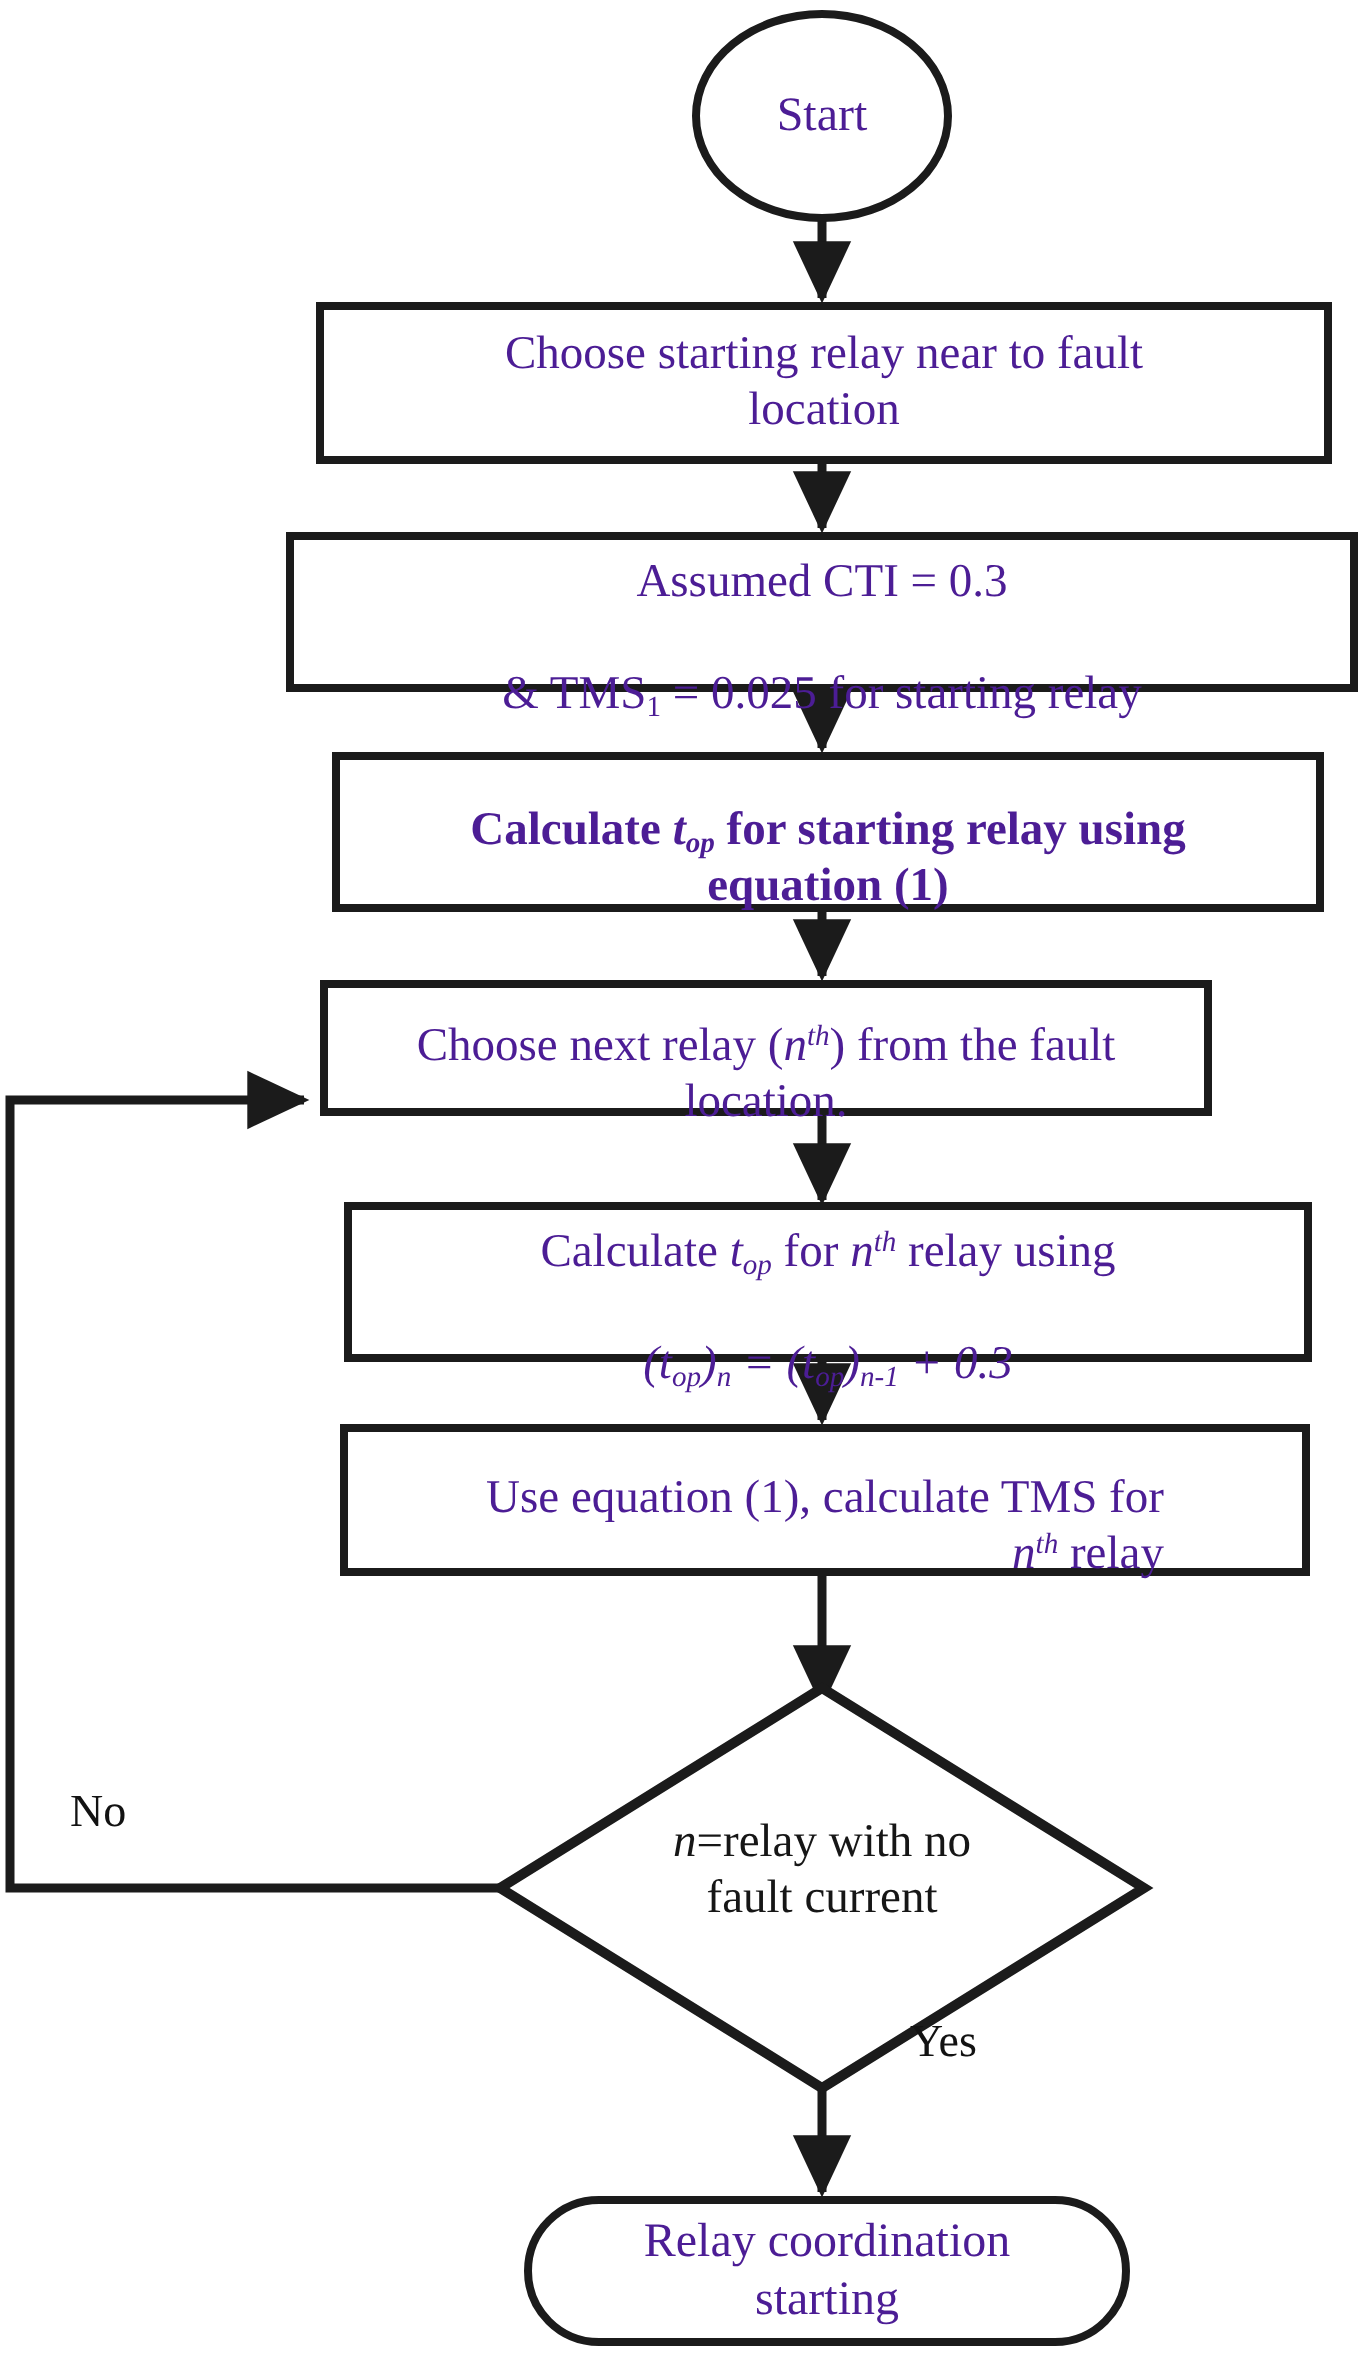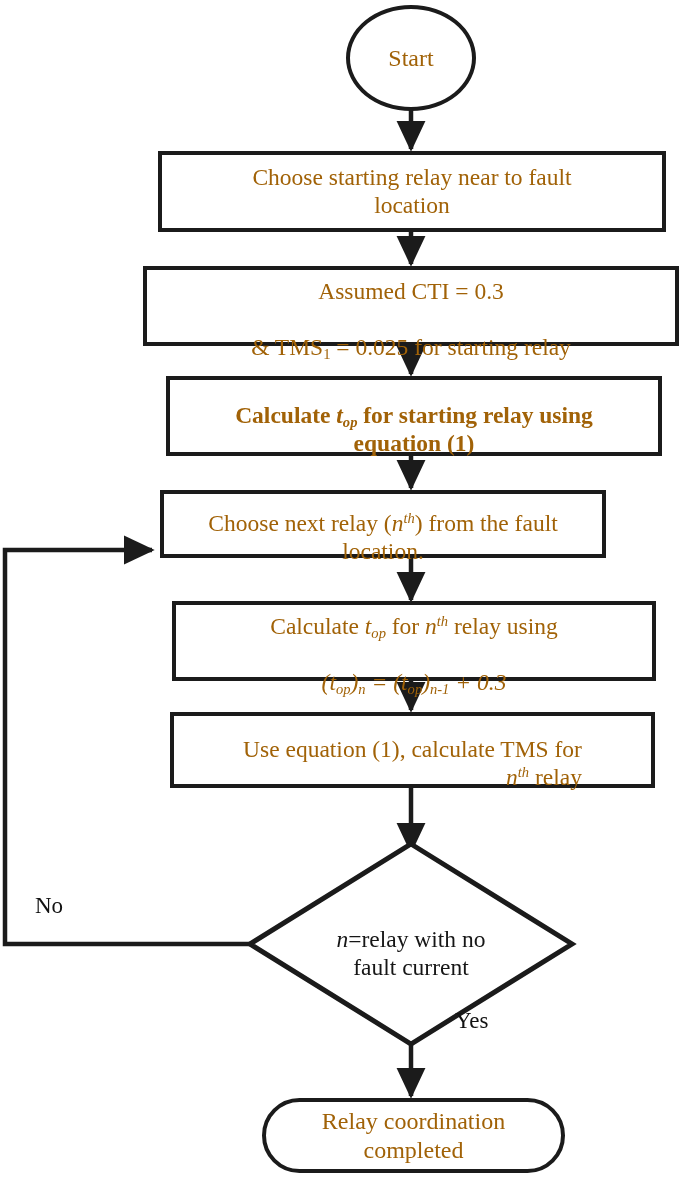--- a/index.html
+++ b/index.html
@@ -26,41 +26,41 @@
     height: 1181px;
   }
   .node {
     position: absolute;
     box-sizing: border-box;
     display: flex;
     align-items: center;
     justify-content: center;
     text-align: center;
     background: #ffffff;
-    color: #a16207;
+    color: #4c1d95;
     line-height: 1.18;
   }
   .proc {
     border: 4px solid #1b1b1b;
     font-size: 23.5px;
   }
   .terminal-ellipse {
     border: 4.5px solid #1b1b1b;
     border-radius: 50%;
     font-size: 24px;
   }
   .terminal-stadium {
     border: 4.5px solid #1b1b1b;
     border-radius: 42px;
     font-size: 24px;
   }
   .decision-label {
     position: absolute;
     display: flex;
-    align-items: flex-end;
+    align-items: flex-start;
     justify-content: center;
     text-align: center;
     font-size: 23.5px;
     line-height: 1.2;
     color: #161616;
   }
   .edge-label {
     position: absolute;
     font-weight: normal;
     font-size: 23px;
@@ -157,16 +157,16 @@
   <div class="decision-label" style="left:281px; top:907px; width:260px; height:74px;">
     <span class="txt"><span class="it">n</span><span>=relay with no
 fault current</span></span>
   </div>
 
   <div class="edge-label" style="left:35px; top:893px;">No</div>
   <div class="edge-label" style="left:455px; top:1008px;">Yes</div>
 
   <div class="node terminal-stadium" style="left:262px; top:1098px; width:303px; height:75px;">
     <span class="txt">Relay coordination
-completed</span>
+starting</span>
   </div>
 
 </div>
 
 </body></html>

